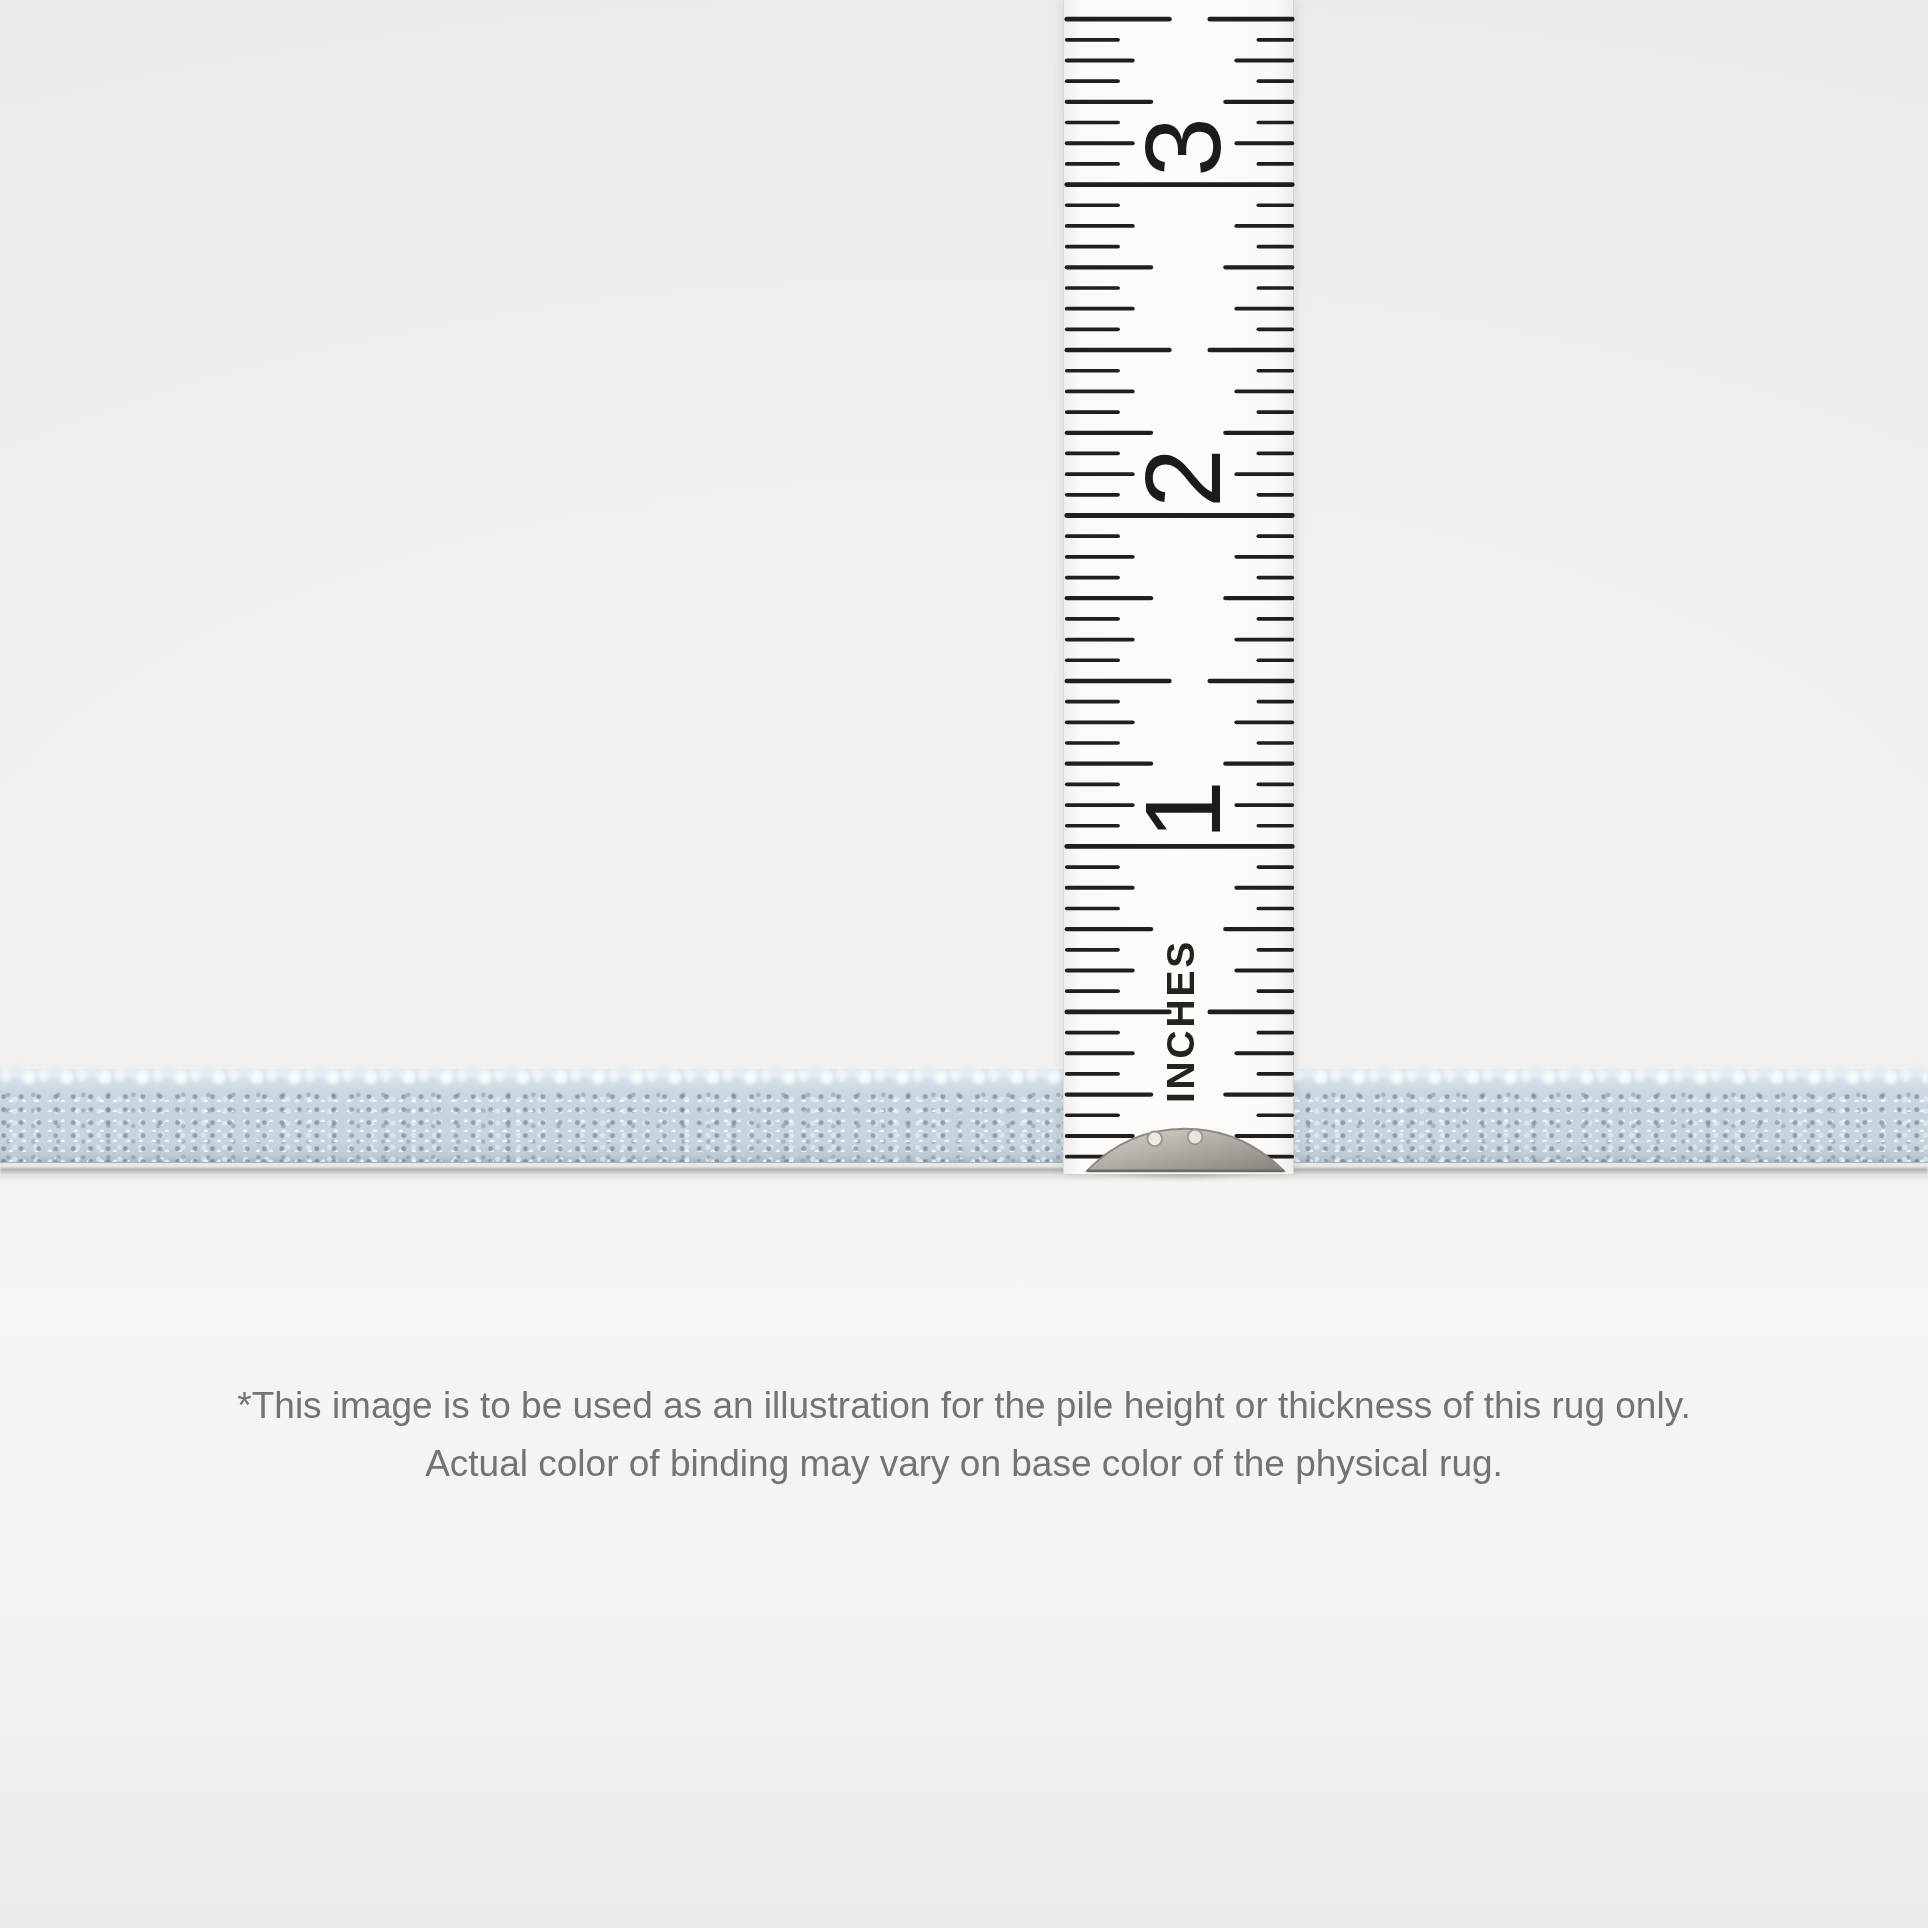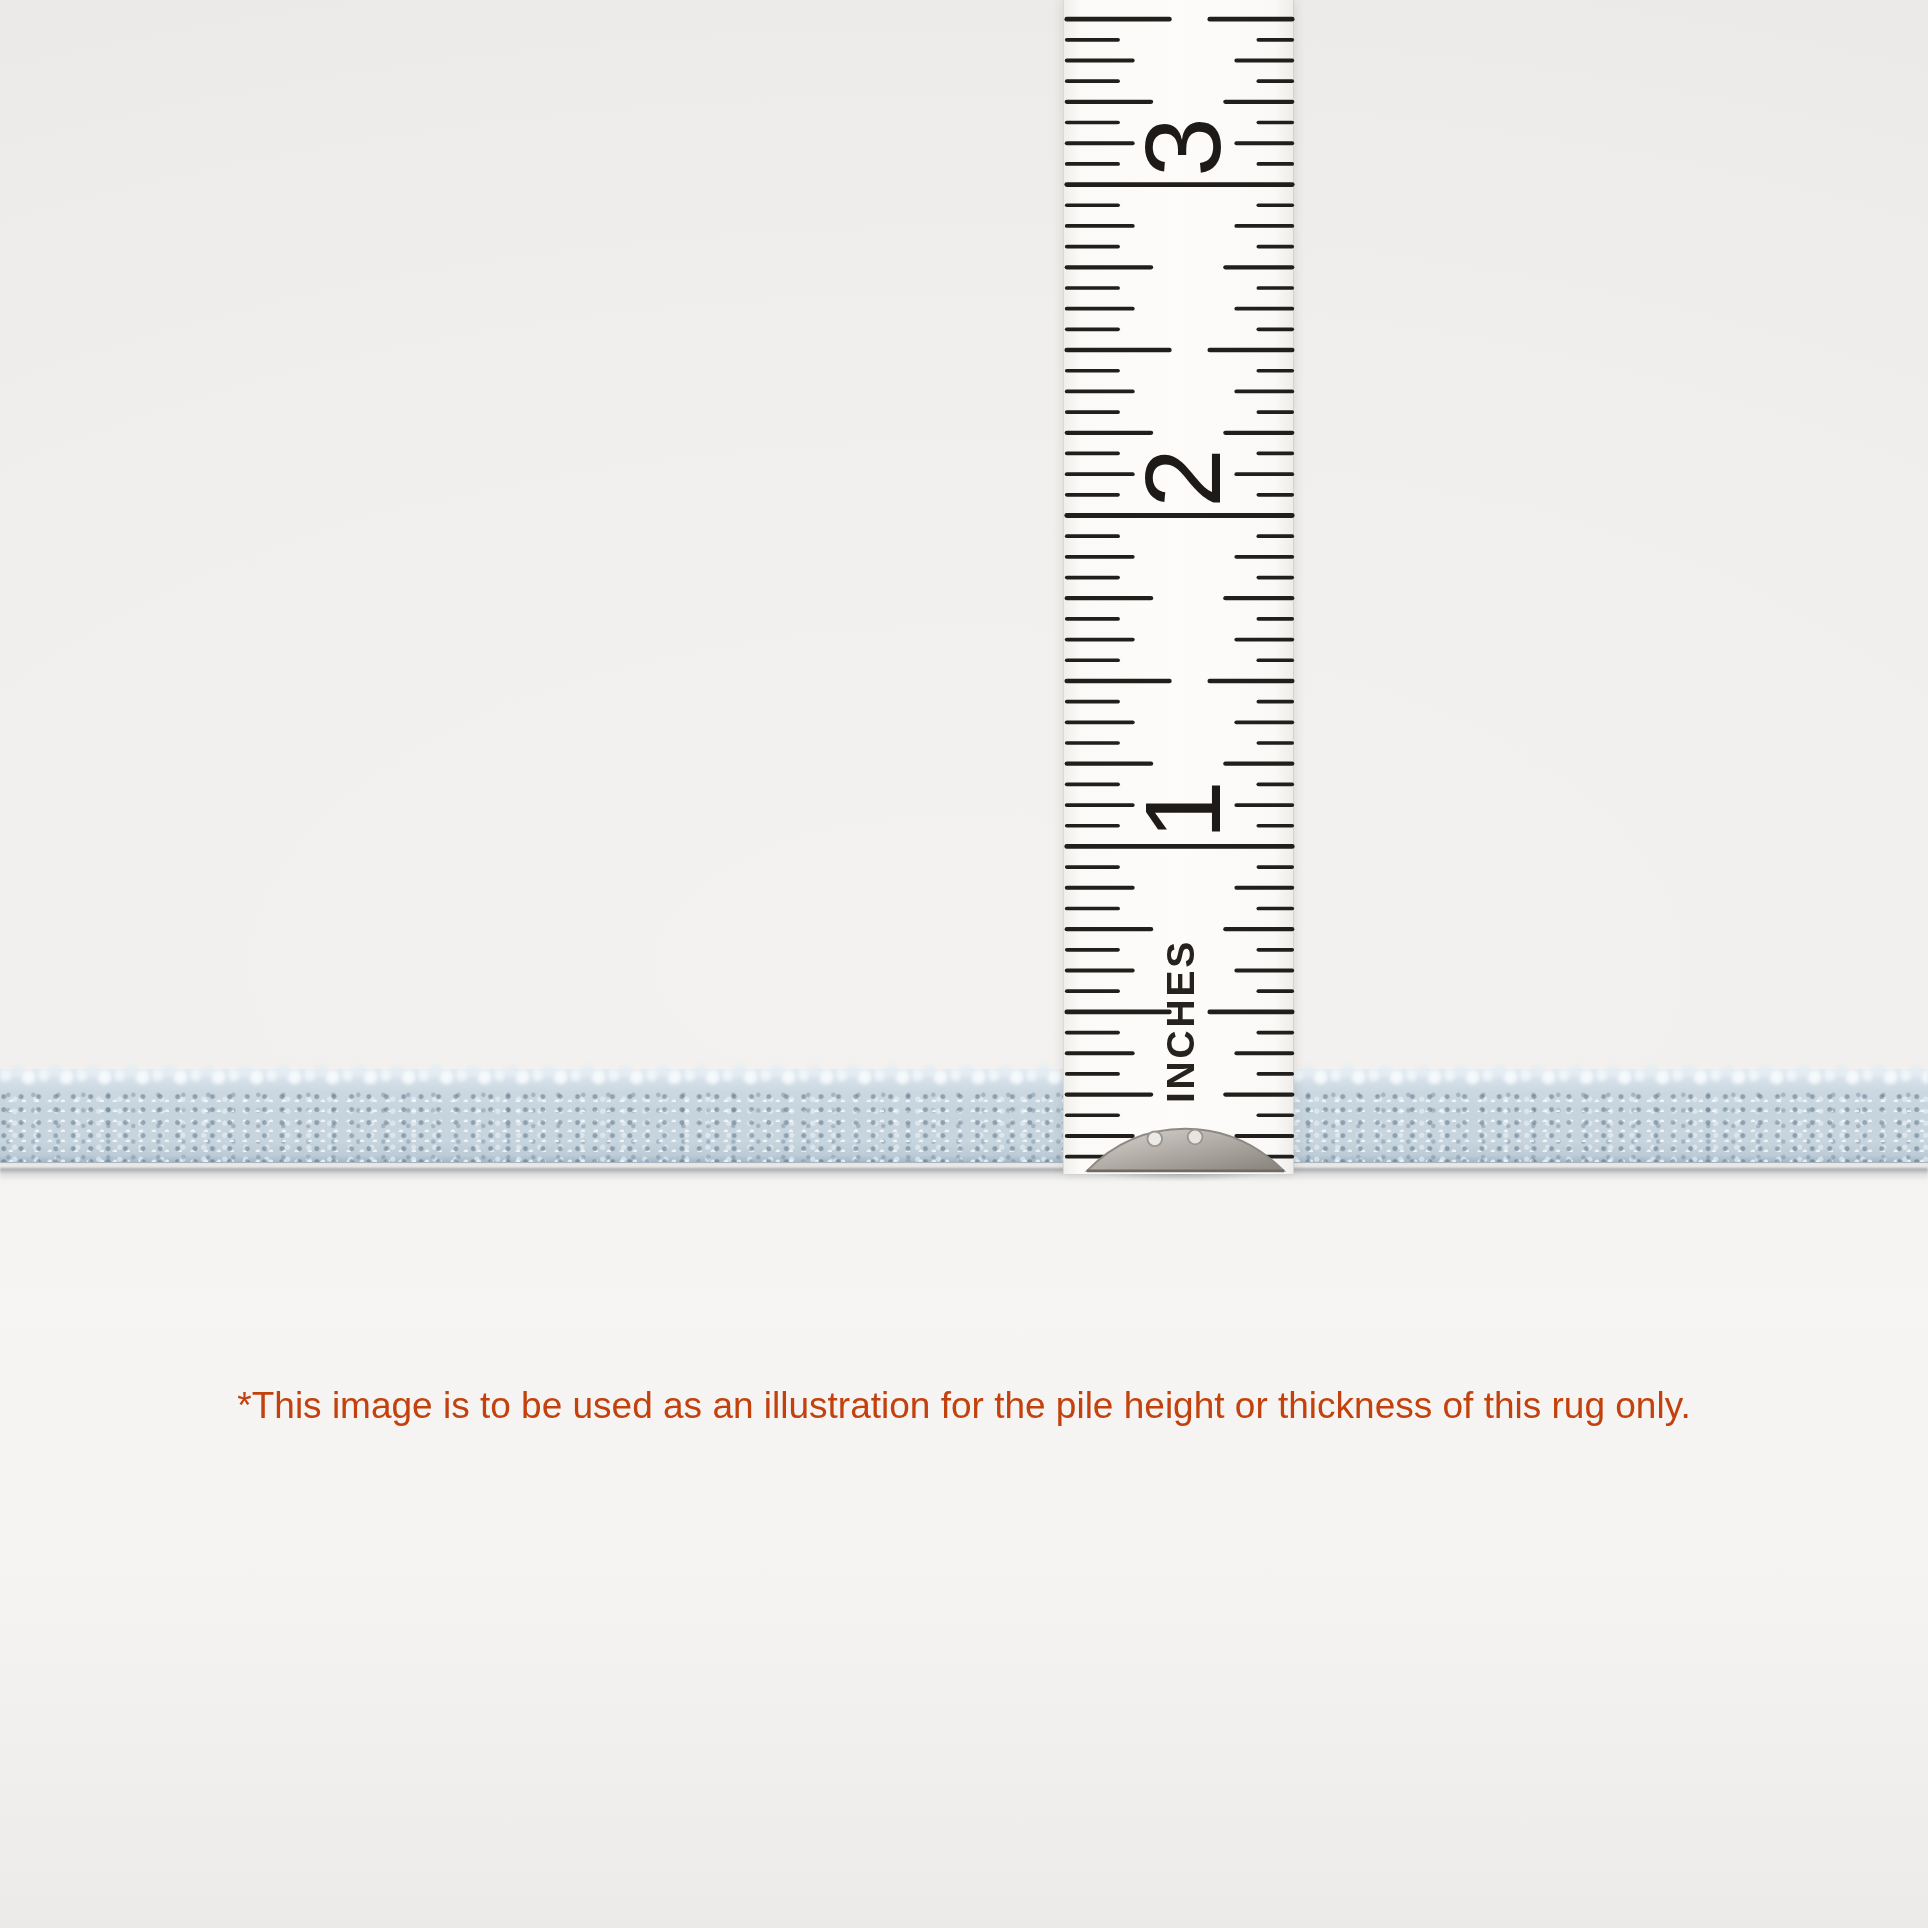--- a/index.html
+++ b/index.html
@@ -79,21 +79,21 @@
   .metal-cap{position:absolute;left:0;top:0;}
   
   .ruler-tip-shadow{
     position:absolute;left:1073px;top:1172px;width:217px;height:11px;
     background:radial-gradient(50% 100% at 50% 0%, rgba(60,60,60,.30), rgba(60,60,60,0) 80%);
     filter:blur(1.8px);
   }
   
   .disclaimer{
     position:absolute;left:0;top:1377px;width:1928px;
-    text-align:center;color:#c2410c;
+    text-align:center;color:#737373;
     font-size:37px;line-height:58px;font-weight:400;
   }
 </style>
 </head>
 <body>
 
 <div class="scene">
 
   <div class="wall"></div>
 
@@ -237,16 +237,17 @@
       </defs>
       <path d="M 25 1276 C 56 1244 94 1230 132 1230 C 172 1230 209 1245 240 1276 Z" fill="url(#capGrad)" stroke="#8d8882" stroke-width="2"></path>
       <path d="M 25 1276 L 240 1276" stroke="#6e6a64" stroke-width="3"></path>
       <circle cx="99" cy="1241" r="8" fill="#eceae6" stroke="#9a958f" stroke-width="2"></circle>
       <circle cx="143" cy="1239" r="8" fill="#e8e5e1" stroke="#9a958f" stroke-width="2"></circle>
     </svg>
   </div>
 
   <div class="disclaimer">
     <div>*This image is to be used as an illustration for the pile height or thickness of this rug only.</div>
+    <div>Actual color of binding may vary on base color of the physical rug.</div>
   </div>
 
 </div>
 
 
 </body></html>

